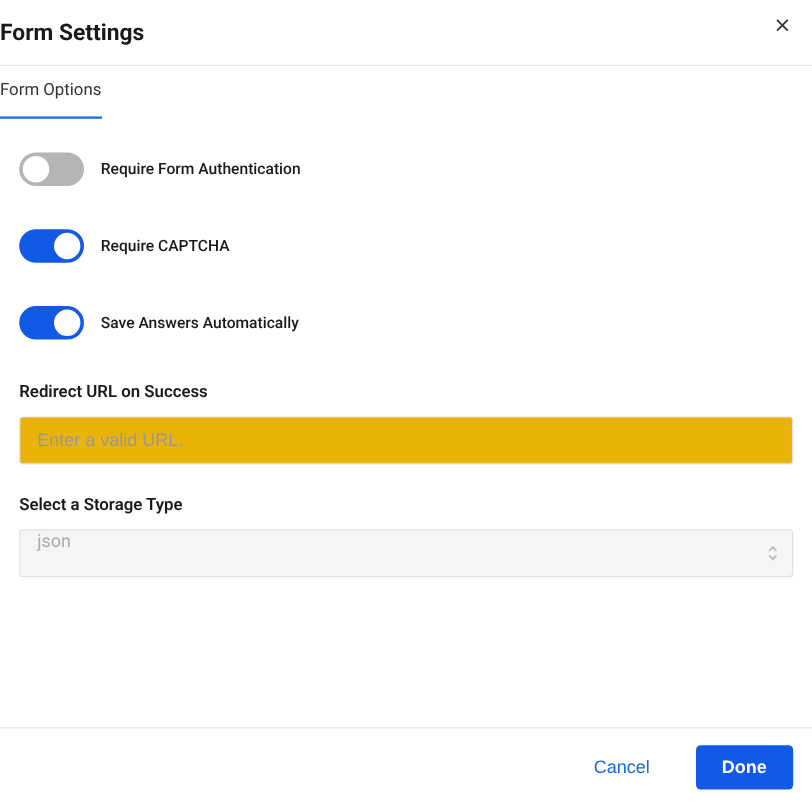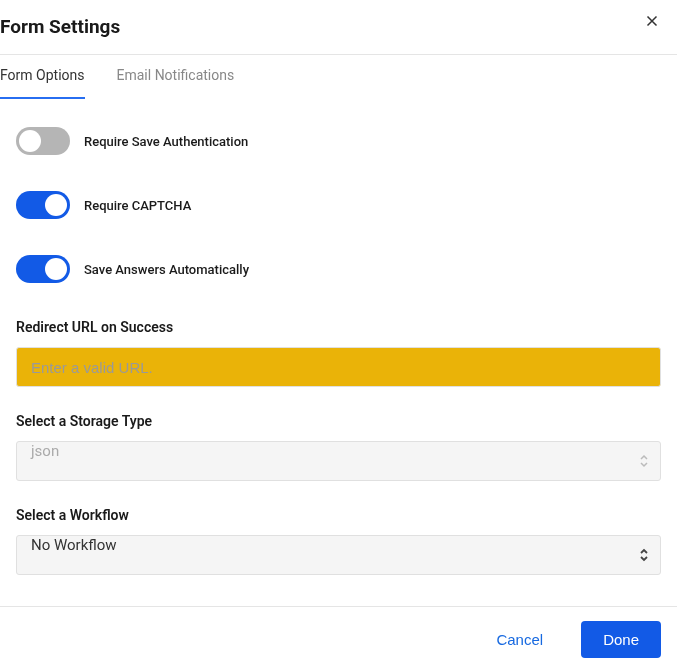--- a/index.html
+++ b/index.html
@@ -167,50 +167,49 @@
       color: #1769e0;
       font-size: 15px;
       cursor: pointer;
       padding: 8px 4px;
     }
     .btn-primary {
       background: #125ae6;
       color: #fff;
       border: none;
       font-size: 15px;
-      font-weight: 400;
+      font-weight: 700;
       padding: 10px 22px;
       border-radius: 4px;
       cursor: pointer;
     }
   </style>
 </head>
 <body>
 
 <div class="header">
   <div class="title">Form Settings</div>
   <div class="close-icon">
     <svg viewBox="0 0 24 24" fill="none">
         <path d="M6 6l12 12M18 6L6 18"></path>
       </svg>
   </div>
 </div>
 
 <div class="tabs">
   <div class="tab active">Form Options</div>
-  <div class="tab">Email Notifications</div>
 </div>
 
 <div class="content">
 
   <div class="toggle-row">
     <div class="toggle off">
       <div class="toggle-knob"></div>
     </div>
-    <span class="toggle-label">Require Save Authentication</span>
+    <span class="toggle-label">Require Form Authentication</span>
   </div>
 
   <div class="toggle-row">
     <div class="toggle on">
       <div class="toggle-knob"></div>
     </div>
     <span class="toggle-label">Require CAPTCHA</span>
   </div>
 
   <div class="toggle-row">
@@ -231,31 +230,19 @@
       <div class="select-input disabled">json</div>
       <div class="select-arrows">
         <svg width="10" height="14" viewBox="0 0 10 14">
           <path d="M2 5 L5 2 L8 5" fill="none" stroke="#bbb" stroke-width="1.5"></path>
           <path d="M2 9 L5 12 L8 9" fill="none" stroke="#bbb" stroke-width="1.5"></path>
         </svg>
       </div>
     </div>
   </div>
 
-  <div class="field-group">
-    <label class="field-label">Select a Workflow</label>
-    <div class="select-wrap">
-      <div class="select-input">No Workflow</div>
-      <div class="select-arrows">
-        <svg width="10" height="14" viewBox="0 0 10 14">
-          <path d="M2 5 L5 2 L8 5" fill="none" stroke="#444" stroke-width="1.8"></path>
-          <path d="M2 9 L5 12 L8 9" fill="none" stroke="#444" stroke-width="1.8"></path>
-        </svg>
-      </div>
-    </div>
-  </div>
 
 </div>
 
 <div class="footer">
   <button class="btn-link">Cancel</button>
   <button class="btn-primary">Done</button>
 </div>
 
 </body></html>

